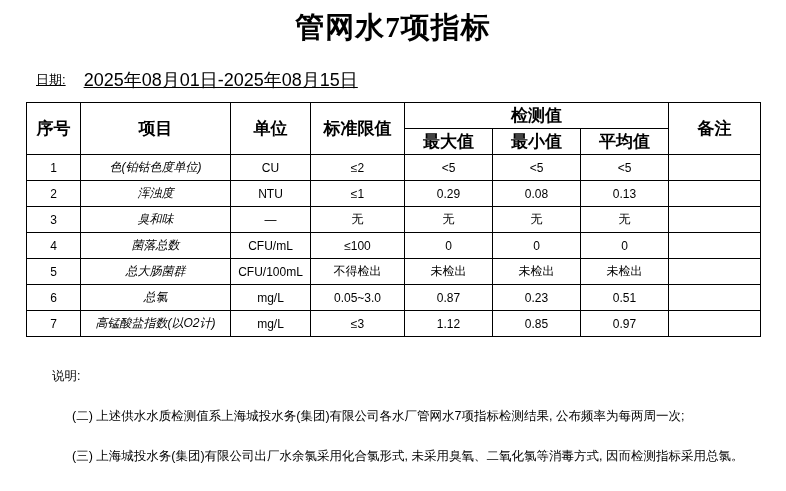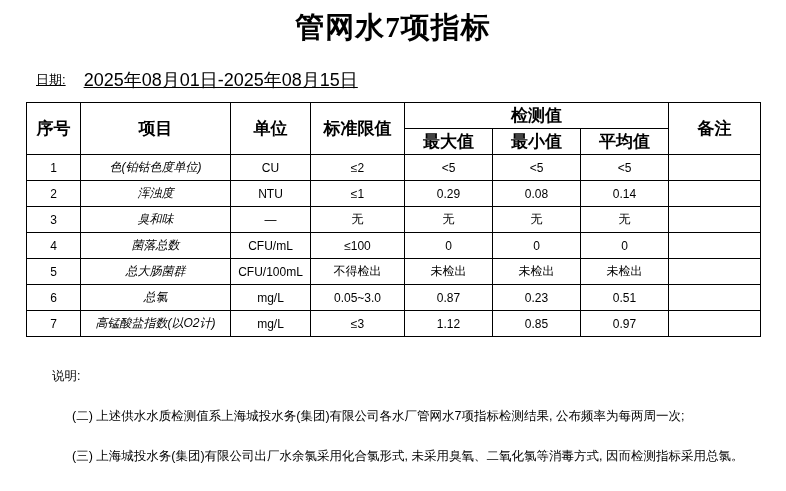--- a/index.html
+++ b/index.html
@@ -147,21 +147,21 @@
         <td>&lt;5</td>
         <td></td>
       </tr>
       <tr>
         <td>2</td>
         <td class="item-cell">浑浊度</td>
         <td class="unit-cell">NTU</td>
         <td class="limit-cell">≤1</td>
         <td>0.29</td>
         <td>0.08</td>
-        <td>0.14</td>
+        <td>0.13</td>
         <td></td>
       </tr>
       <tr>
         <td>3</td>
         <td class="item-cell">臭和味</td>
         <td class="unit-cell">—</td>
         <td class="limit-cell">无</td>
         <td>无</td>
         <td>无</td>
         <td>无</td>

